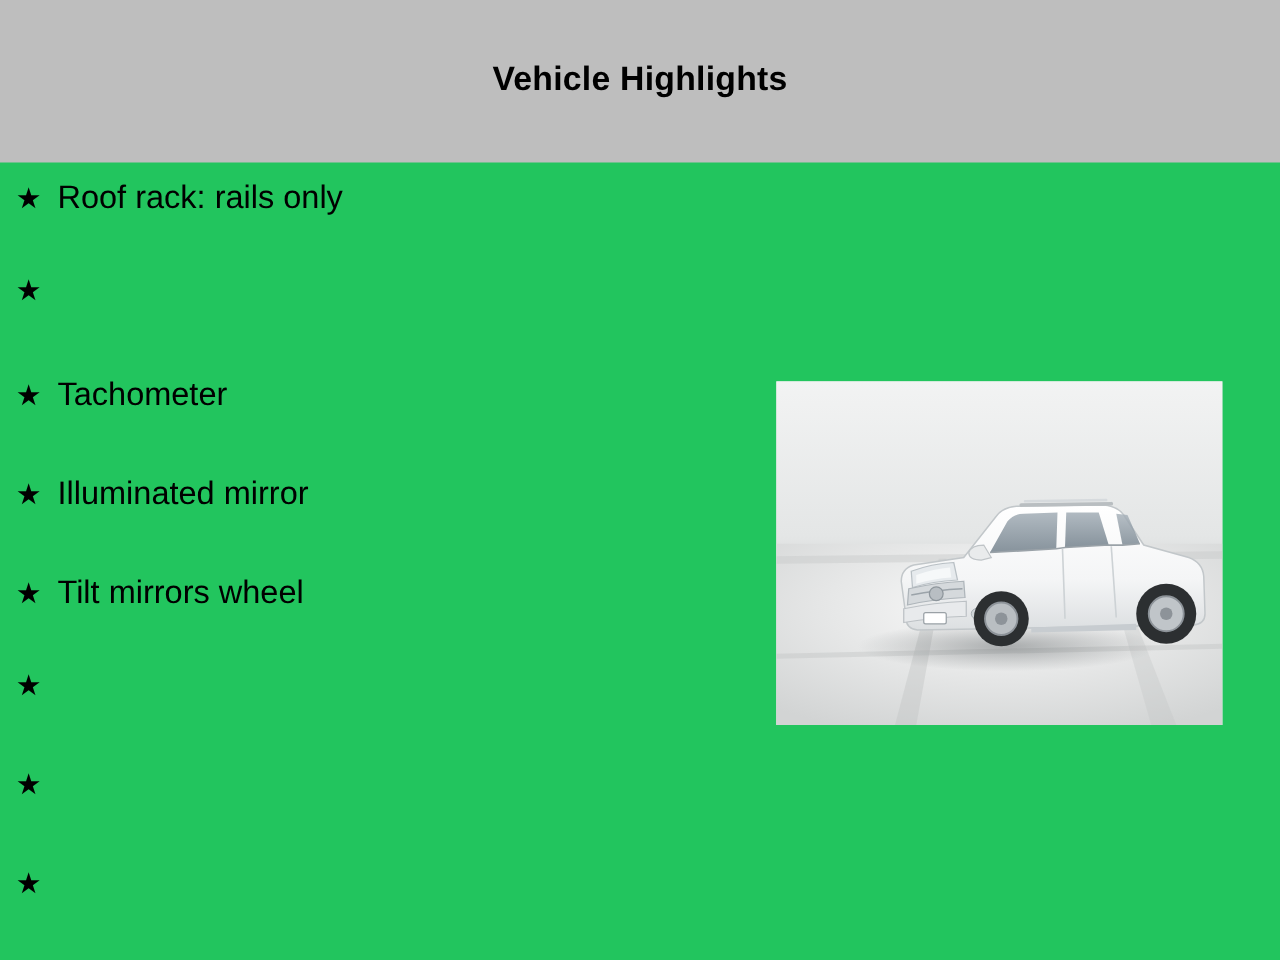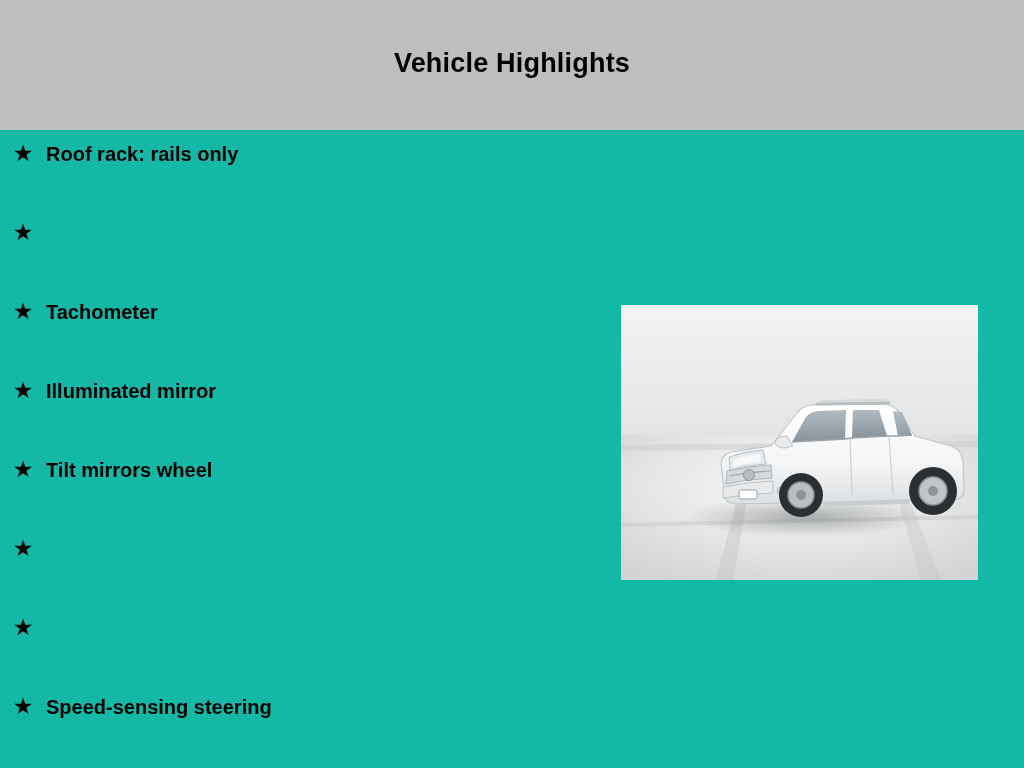--- a/index.html
+++ b/index.html
@@ -10,21 +10,21 @@
     width: 1024px;
     height: 768px;
     background: #ffffff;
     font-family: "Liberation Sans", sans-serif;
     overflow: hidden;
   }
   .slide {
     position: relative;
     width: 1024px;
     height: 768px;
-    background: #14b8a6;
+    background: #22c55e;
   }
   .header-band {
     position: absolute;
     left: 0;
     top: 0;
     width: 1024px;
     height: 130px;
     background: #bebebe;
   }
   .header-title {
@@ -51,22 +51,22 @@
   }
   .bullet-star {
     width: 46px;
     text-align: center;
     font-size: 23px;
     line-height: 1;
     color: #000000;
     flex: 0 0 46px;
   }
   .feature-label {
-    font-size: 20px;
-    font-weight: bold;
+    font-size: 26px;
+    font-weight: normal;
     color: #000000;
     white-space: nowrap;
   }
   .vehicle-photo {
     position: absolute;
     left: 621px;
     top: 305px;
     width: 357px;
     height: 275px;
     overflow: hidden;
@@ -115,21 +115,20 @@
     <div class="feature-row">
       <span class="bullet-star">★</span>
     </div>
 
     <div class="feature-row">
       <span class="bullet-star">★</span>
     </div>
 
     <div class="feature-row">
       <span class="bullet-star">★</span>
-      <span class="feature-label">Speed-sensing steering</span>
     </div>
 
   </div>
 
   <div class="vehicle-photo">
     <svg class="photo-svg" viewBox="0 0 357 275">
       <defs>
         <linearGradient id="bgGrad" x1="0" y1="0" x2="0" y2="1">
           <stop offset="0%" stop-color="#f2f3f3"></stop>
           <stop offset="45%" stop-color="#e4e6e6"></stop>

